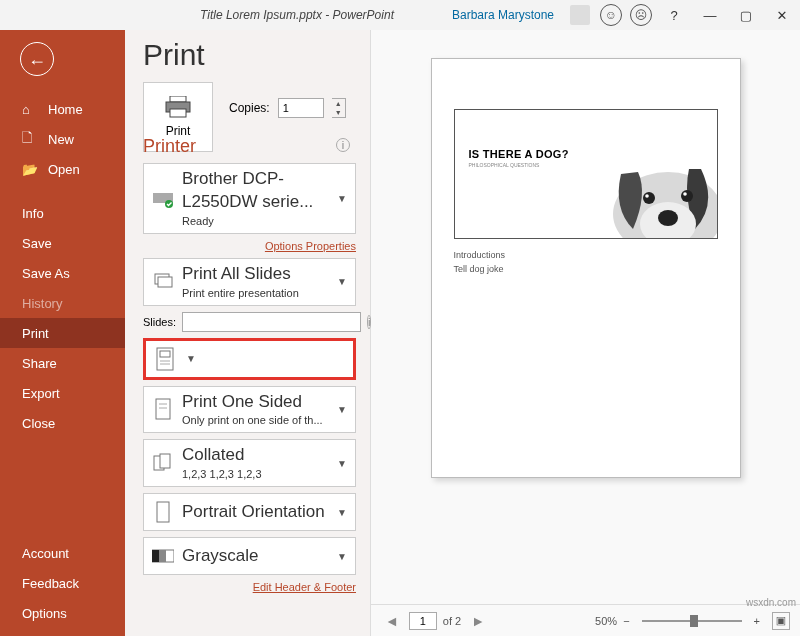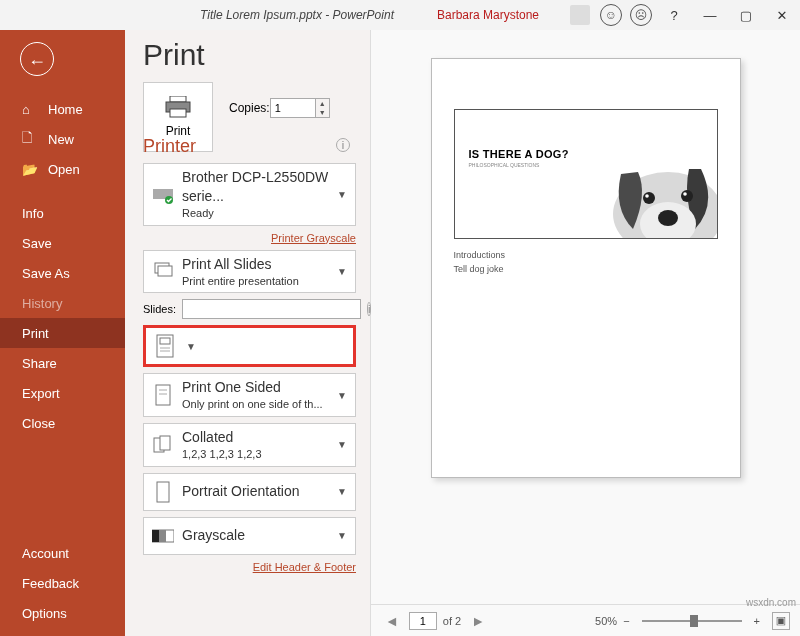--- a/index.html
+++ b/index.html
@@ -1,45 +1,45 @@
 <!DOCTYPE html>
 <html><head>
 <meta charset="utf-8">
 <style>
 * { margin:0; padding:0; box-sizing:border-box; font-family:"Segoe UI",Arial,sans-serif; }
 body { width:800px; height:636px; background:#fff; overflow:hidden; position:relative; }
 .titlebar { height:30px; display:flex; align-items:center; background:#f3f3f3; font-size:12px; color:#444; }
 .titlebar .title { flex:0 0 auto; margin-left:200px;font-style:italic; }
-.titlebar .user { margin-left:auto; margin-right:25px; color:#b91c1c; }
+.titlebar .user { margin-left:auto; margin-right:10px; color:#0369a1; }
 .titlebar .avatar { width:20px; height:20px; background:#ddd; border-radius:2px; display:inline-block; vertical-align:middle; margin:0 6px; }
 .titlebar .face { width:22px; height:22px; border:1.5px solid #555; border-radius:50%; display:inline-flex; align-items:center; justify-content:center; margin:0 4px; font-size:12px; color:#555; }
 .titlebar .winbtn { width:36px; height:30px; display:inline-flex; align-items:center; justify-content:center; font-size:13px; color:#333; }
 .shell { display:flex; height:606px; }
 .sidebar { width:125px; background:#b7472a; color:#fff; display:flex; flex-direction:column; padding-top:8px; }
 .back { width:34px; height:34px; border:1.5px solid #fff; border-radius:50%; display:flex; align-items:center; justify-content:center; margin:4px 0 18px 20px; font-size:18px; }
 .sitem { display:flex; align-items:center; height:30px; padding-left:22px; font-size:13px; gap:10px; }
 .sitem.sel { background:#8e3320; }
 .sitem.dim { color:rgba(255,255,255,.55); }
 .sicon { width:16px; display:inline-flex; }
 .sidebar .spacer { flex:1; }
 .main { flex:1; display:flex; background:#f5f2f1; }
 .panel { width:245px; padding:6px 14px 10px 18px; position:relative; }
 .panel h1 { font-size:30px; font-weight:300; color:#333; margin:2px 0 10px; }
 .printbtn { width:70px; height:70px; border:1px solid #ccc; background:#fff; display:flex; flex-direction:column; align-items:center; justify-content:center; font-size:12px; gap:6px; }
-.copies-row { display:flex; align-items:center; font-size:12px; margin-top:-54px; margin-left:86px; }
+.copies-row { display:flex; align-items:center; gap:8px; font-size:12px; margin-top:-54px; margin-left:86px; }
 .copies-row input { width:46px; height:20px; border:1px solid #aaa; text-align:left; padding:0 4px; font-size:11px; }
 .copies-row .spin { width:14px; height:20px; display:flex; flex-direction:column; border:1px solid #aaa; border-left:none; }
 .copies-row .spin span { flex:1; font-size:7px; text-align:center; line-height:9px; color:#555; }
 .sect { font-size:18px; color:#b7472a; font-weight:400; margin:18px 0 6px; }
 .info-i { position:absolute; right:6px; font-size:11px; color:#888; width:14px; height:14px; border:1px solid #aaa; border-radius:50%; display:inline-flex; align-items:center; justify-content:center; }
 .drop { border:1px solid #ccc; background:#fff; display:flex; align-items:center; padding:4px 6px; position:relative; min-height:38px; margin-bottom:6px; }
 .drop.highlight { border:3px solid #e3342c; }
 .drop .dicn { width:26px; height:28px; display:flex; align-items:center; justify-content:center; margin-right:6px; }
 .drop .dtxt { flex:1; font-size:11px; color:#333; line-height:1.35; }
-.drop .dtxt .t1 { font-size:14px; }
+.drop .dtxt .t1 { font-size:17px; }
 .drop .caret { font-size:10px; color:#555; padding:0 2px; }
 .linkr { text-align:right; font-size:11px; color:#b7472a; text-decoration:underline; margin-bottom:6px; }
 .slides-row { display:flex; align-items:center; gap:6px; font-size:11px; margin:0 0 6px; }
 .slides-row input { flex:1; height:20px; border:1px solid #aaa; }
 .preview { flex:1; background:#f9f9f9; border-left:1px solid #ddd; display:flex; flex-direction:column; }
 .canvas { flex:1; display:flex; align-items:flex-start; justify-content:center; padding:28px 16px 10px; }
 .page { width:310px; height:420px; background:#fff; border:1px solid #bbb; box-shadow:3px 3px 6px rgba(0,0,0,.15); padding:50px 22px 20px; }
 .slide { border:1px solid #555; height:130px; position:relative; overflow:hidden; background:#fff; }
 .slide .headline { position:absolute; left:14px; top:38px; font-size:11px; font-weight:800; letter-spacing:.3px; }
 .slide .sub { position:absolute; left:14px; top:52px; font-size:5px; color:#888; }
@@ -156,21 +156,21 @@
               <circle cx="18" cy="17" r="4" fill="#2a9d3f"></circle>
               <path d="M16 17 l1.5 1.5 l3 -3" stroke="#fff" fill="none" stroke-width="1.4"></path>
             </svg>
           </div>
         <div class="dtxt">
             <div class="t1">Brother DCP-L2550DW serie...</div>
             <div>Ready</div>
           </div>
         <div class="caret">▼</div>
       </div>
-      <div class="linkr">Printer Grayscale</div>
+      <div class="linkr">Options Properties</div>
 
 
       <div class="drop">
         <div class="dicn">
             <svg width="22" height="22">
               <rect x="3" y="3" width="14" height="10" fill="none" stroke="#777"></rect>
               <rect x="6" y="6" width="14" height="10" fill="#fff" stroke="#777"></rect>
             </svg>
           </div>
         <div class="dtxt">

